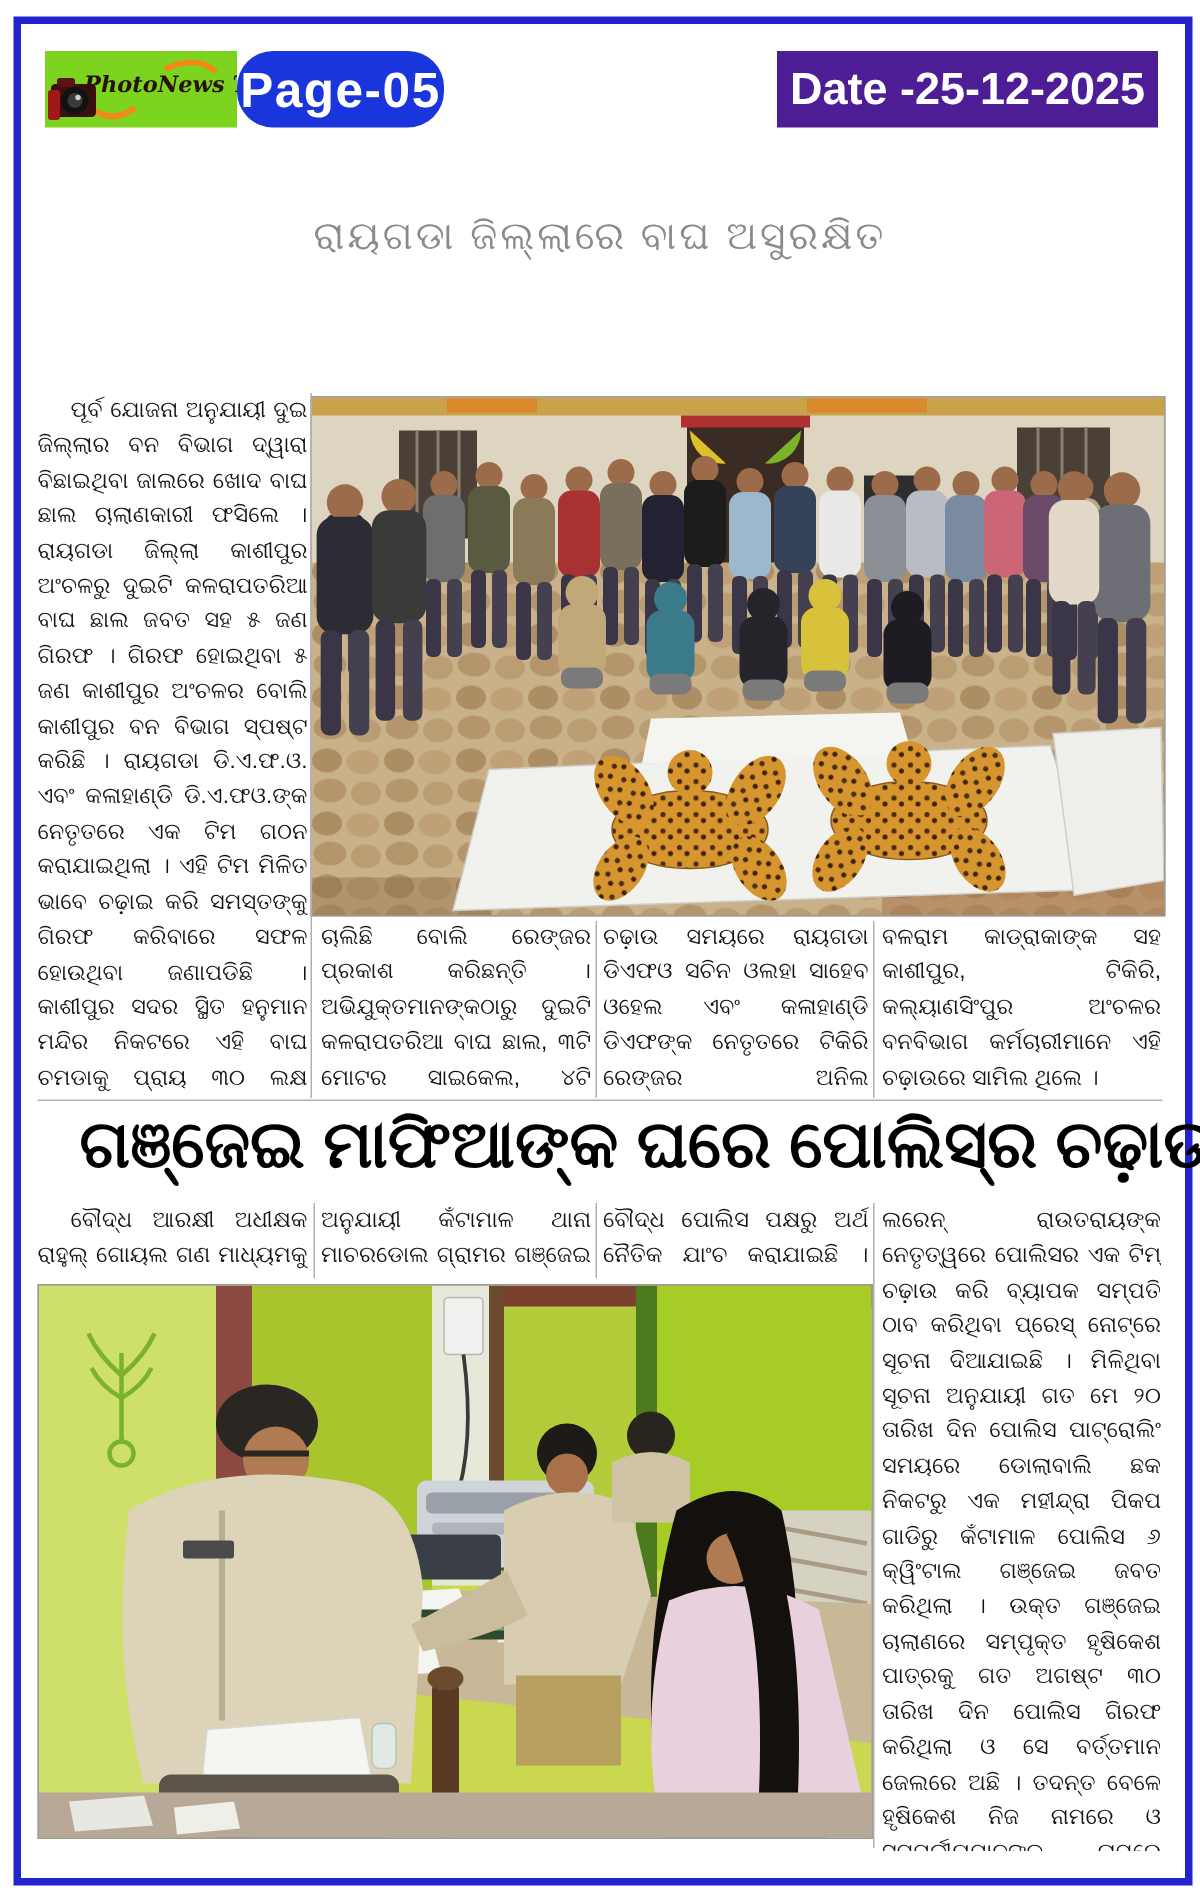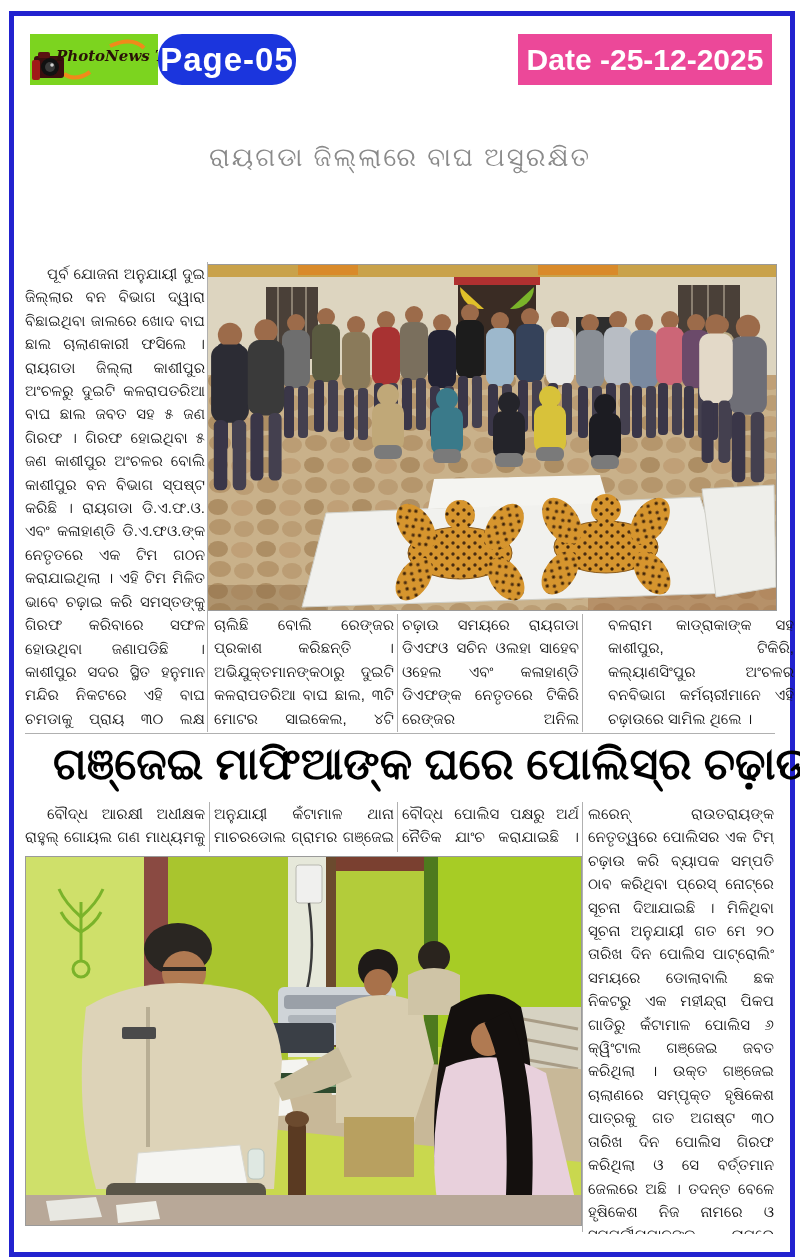--- a/index.html
+++ b/index.html
@@ -2,21 +2,21 @@
 <html><head>
 <meta charset="utf-8">
 <style>
   html,body{margin:0;padding:0;background:#ffffff;}
   body{width:800px;height:1260px;position:relative;font-family:"Liberation Sans",sans-serif;overflow:hidden;}
   .page-border{position:absolute;left:9px;top:11px;width:776px;height:1236px;border:5px solid #2222cf;background:#ffffff;}
   
   .logo-box{position:absolute;left:30px;top:34px;width:128px;height:51px;background:#7cd41f;overflow:hidden;}
   .logo-text{position:absolute;left:26px;top:13px;font-family:"DejaVu Serif",serif;font-style:italic;font-weight:bold;font-size:15px;color:#2a1208;white-space:nowrap;}
   .page-box{position:absolute;left:158px;top:34px;width:138px;height:51px;background:#1b35dd;color:#fff;display:flex;align-items:center;justify-content:center;font-weight:bold;font-size:33px;letter-spacing:1px;border-radius:24px;}
-  .date-box{position:absolute;left:518px;top:34px;width:254px;height:51px;background:#ec4899;color:#fff;display:flex;align-items:center;justify-content:center;font-weight:bold;font-size:30px;}
+  .date-box{position:absolute;left:518px;top:34px;width:254px;height:51px;background:#4c1d95;color:#fff;display:flex;align-items:center;justify-content:center;font-weight:bold;font-size:30px;}
   
   .kicker{position:absolute;left:25px;top:101px;width:750px;text-align:center;font-size:26px;color:#8a8a8a;letter-spacing:2px;margin-top:41px;}
   .headline1{position:absolute;left:15px;top:140px;width:770px;text-align:center;font-size:45px;line-height:57px;color:#000;font-weight:500;}
   .headline2{position:absolute;left:15px;top:735px;width:770px;text-align:left;font-size:44px;line-height:58px;color:#000;font-weight:700;padding-left:38px;}
   
   .coltext{position:absolute;font-size:15px;line-height:23.4px;color:#141414;text-align:justify;overflow:hidden;}
   .coltext.indent{text-indent:22px;}
   .byline{font-size:15px;line-height:23.4px;color:#141414;text-align:right;}
   .vsep{position:absolute;width:1px;background:#b0b0b0;}
   .hsep{position:absolute;height:1px;background:#b0b0b0;}
@@ -160,21 +160,21 @@
   </g>
 </svg>
 </div>
 
 <div class="vsep" style="left:207px;top:262px;height:470px;"></div>
 <div class="vsep" style="left:397px;top:614px;height:118px;"></div>
 <div class="vsep" style="left:582px;top:614px;height:118px;"></div>
 
 <div class="coltext" style="left:214px;top:613px;width:180px;height:120px;">ଚାଲିଛି ବୋଲି ରେଙ୍ଜର ପ୍ରକାଶ କରିଛନ୍ତି । ଅଭିଯୁକ୍ତମାନଙ୍କଠାରୁ ଦୁଇଟି କଳରାପତରିଆ ବାଘ ଛାଲ, ୩ଟି ମୋଟର ସାଇକେଲ, ୪ଟି ମୋବାଇଲ ଫୋନ,ଗୋଟିଏ ଧାରୁଆ ଛୁରୀ ଜବତ କରାଯାଇଥିବା ସୂଚନା ମିଳିଛି । ଏହି</div>
 <div class="coltext" style="left:402px;top:613px;width:177px;height:120px;">ଚଢ଼ାଉ ସମୟରେ ରାୟଗଡା ଡିଏଫଓ ସଚିନ ଓଲହା ସାହେବ ଓହେଲ ଏବଂ କଳାହାଣ୍ଡି ଡିଏଫଙ୍କ ନେତୃତରେ ଟିକିରି ରେଙ୍ଜର ଅନିଲ ପାଣିଗ୍ରାହୀ,କଲ୍ୟାଣସିଂପୁର ରେଙ୍ଜର ଚନ୍ଦନ ଗମାଙ୍ଗ, କାଶୀପୁର ଫରେଷ୍ଟର ଦୀନବନ୍ଧୁ ଶବର,</div>
-<div style="position:absolute;left:588px;top:613px;width:186px;height:120px;overflow:hidden;margin-left:20px;">
+<div style="position:absolute;left:588px;top:613px;width:186px;height:120px;overflow:hidden;">
   <div class="coltext" style="position:static;width:186px;">ବଳରାମ କାଡ୍ରାକାଙ୍କ ସହ କାଶୀପୁର, ଟିକିରି, କଲ୍ୟାଣସିଂପୁର ଅଂଚଳର ବନବିଭାଗ କର୍ମଚାରୀମାନେ ଏହି ଚଢ଼ାଉରେ ସାମିଲ ଥିଲେ ।</div>
   <div class="byline">ରାୟଗଡାରୁ କମଳ ଲୋଚନଙ୍କ ରିପୋର୍ଟ ।</div>
 </div>
 
 <div class="hsep" style="left:25px;top:733px;width:750px;"></div>
 
 <div class="headline2">ଗଞ୍ଜେଇ ମାଫିଆଙ୍କ ଘରେ ପୋଲିସ୍ର ଚଢ଼ାଉ</div>
 
 <div class="coltext indent" style="left:25px;top:802px;width:180px;height:48px;">ବୌଦ୍ଧ ଆରକ୍ଷୀ ଅଧୀକ୍ଷକ ରାହୁଲ୍ ଗୋୟଲ ଗଣ ମାଧ୍ୟମକୁ ଦେଇଥିବା ସୂଚନା</div>
 <div class="coltext" style="left:214px;top:802px;width:180px;height:48px;">ଅନୁଯାୟୀ କଁଟାମାଳ ଥାନା ମାଚରଡୋଲ ଗ୍ରାମର ଗଞ୍ଜେଇ ମାଫିଆ ହୃଷିକେଶ ପାତ୍ରଙ୍କ ଘରେ</div>

